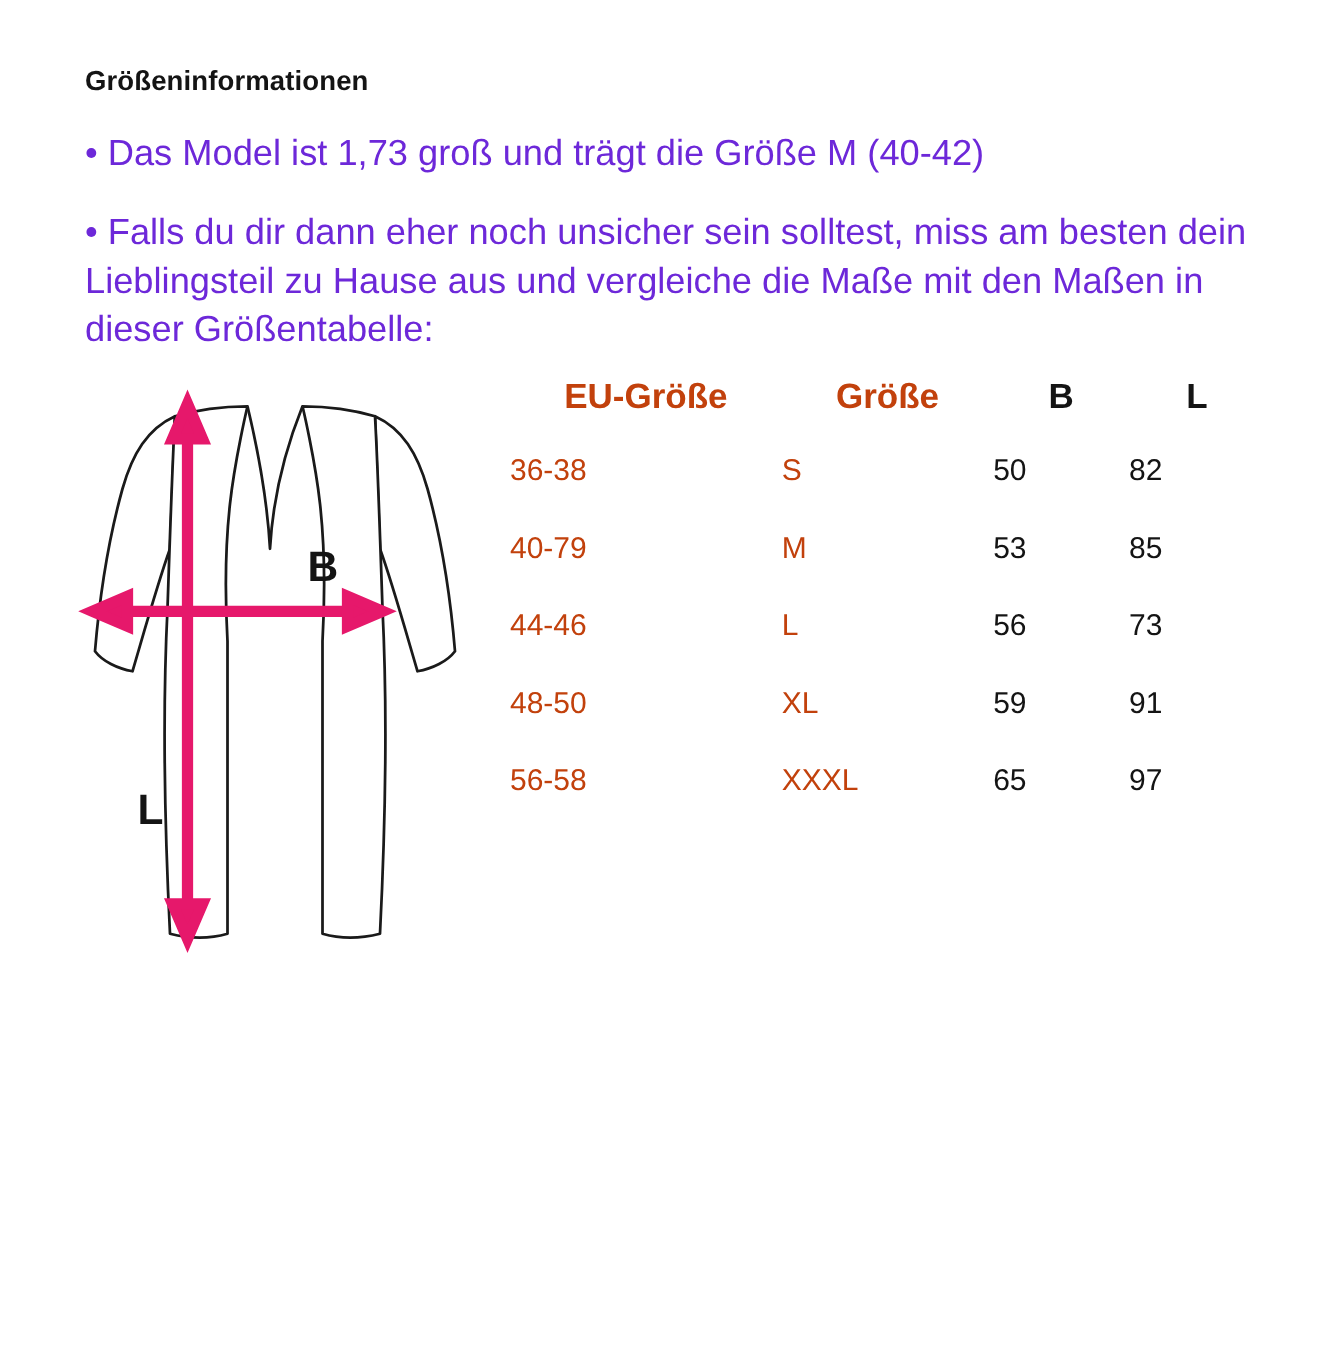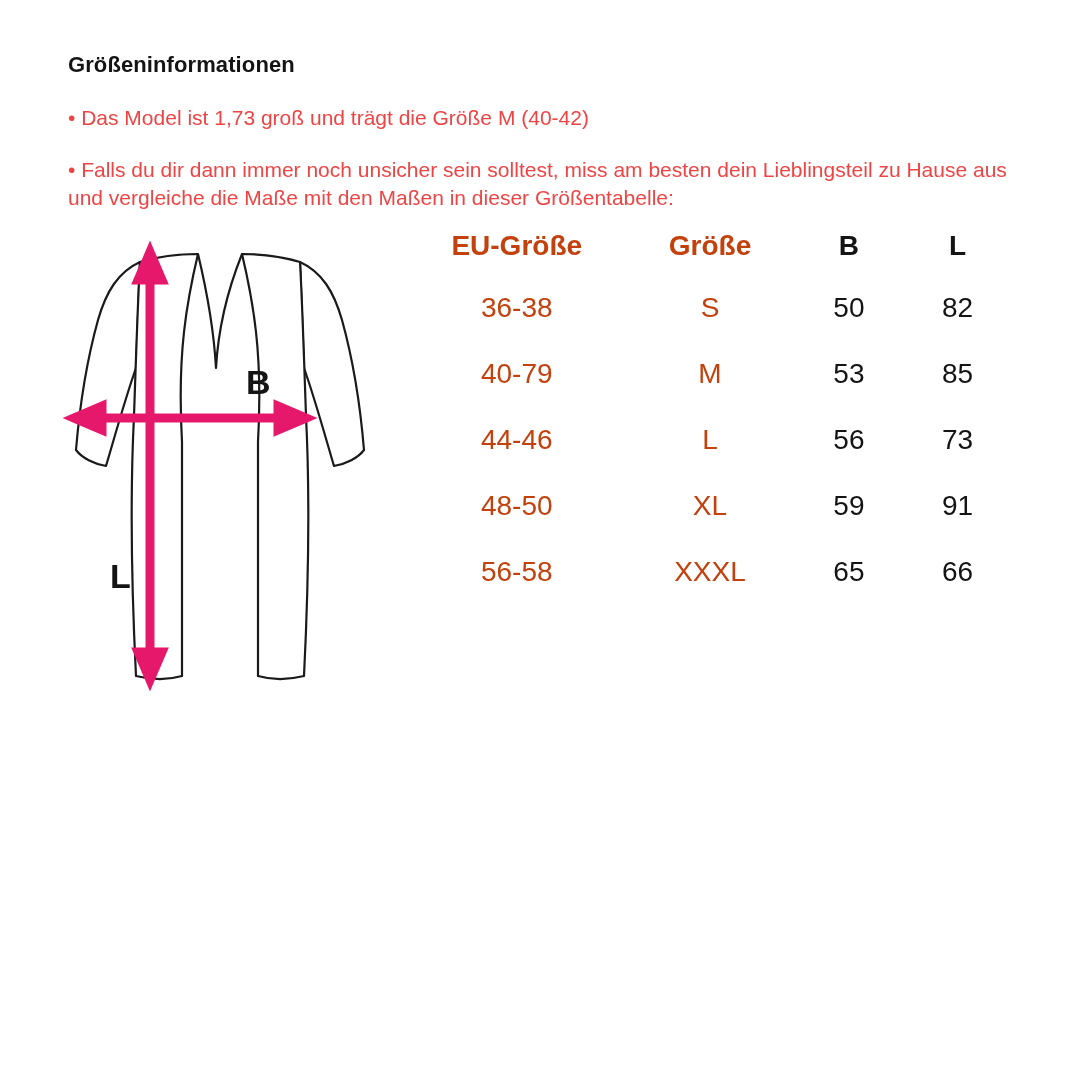--- a/index.html
+++ b/index.html
@@ -22,24 +22,24 @@
     padding: 52px 62px 0 68px;
   }
   .heading {
     font-size: 22px;
     font-weight: bold;
     letter-spacing: 0.1px;
     margin: 0 0 26px 0;
     color: #141414;
   }
   .bullet {
-    font-size: 21px;
+    font-size: 29px;
     line-height: 1.34;
     margin: 0 0 24px 0;
-    color: #ef4444;
+    color: #6d28d9;
     max-width: 940px;
   }
   .bullet.last {
     margin-bottom: 10px;
   }
 
   .lower {
     display: flex;
     align-items: flex-start;
     margin-top: 14px;
@@ -71,38 +71,37 @@
   }
   table.size-table th.muted,
   table.size-table td.muted {
     color: #c2410c;
   }
   table.size-table th.dark,
   table.size-table td.dark {
     color: #141414;
   }
   table.size-table td {
-    font-size: 28px;
-    text-align: center;
+    font-size: 24px;
     padding: 0 0 34px 0;
   }
   col.c-eu { width: 36%; }
   col.c-size { width: 28%; }
   col.c-b { width: 18%; }
   col.c-l { width: 18%; }
 </style>
 </head>
 <body>
 
 <div class="page">
 
   <h1 class="heading">Größeninformationen</h1>
 
   <p class="bullet">• Das Model ist 1,73 groß und trägt die Größe M (40-42)</p>
-  <p class="bullet last">• Falls du dir dann immer noch unsicher sein solltest, miss am besten dein Lieblingsteil zu Hause aus und vergleiche die Maße mit den Maßen in dieser Größentabelle:</p>
+  <p class="bullet last">• Falls du dir dann eher noch unsicher sein solltest, miss am besten dein Lieblingsteil zu Hause aus und vergleiche die Maße mit den Maßen in dieser Größentabelle:</p>
 
   <div class="lower">
 
     <div class="figure-wrap">
       <svg width="360" height="480" viewBox="0 0 360 480">
 
         <g fill="#ffffff" stroke="#1a1a1a" stroke-width="2.2" stroke-linejoin="round">
 
           <path d="M92,26 C70,36 58,56 50,84 C40,120 32,166 28,214 C34,222 46,228 58,230 C68,196 78,160 88,132 Z"></path>
 
@@ -169,20 +168,20 @@
           <tr>
             <td class="muted">48-50</td>
             <td class="muted">XL</td>
             <td class="dark">59</td>
             <td class="dark">91</td>
           </tr>
           <tr>
             <td class="muted">56-58</td>
             <td class="muted">XXXL</td>
             <td class="dark">65</td>
-            <td class="dark">66</td>
+            <td class="dark">97</td>
           </tr>
         </tbody>
       </table>
     </div>
 
   </div>
 </div>
 
 </body></html>

